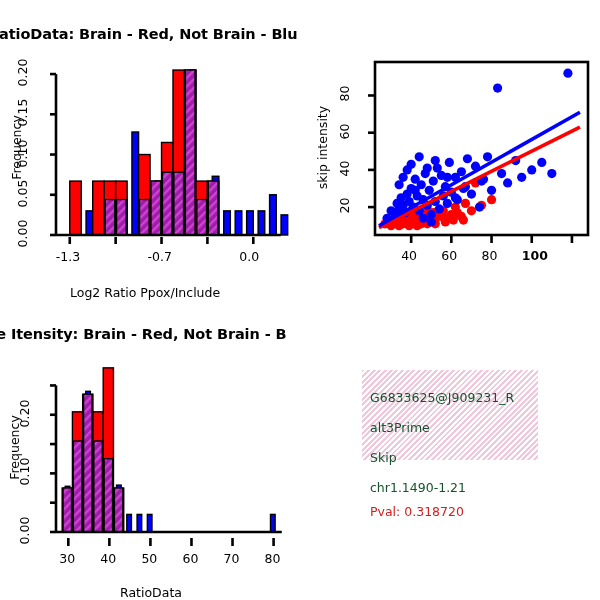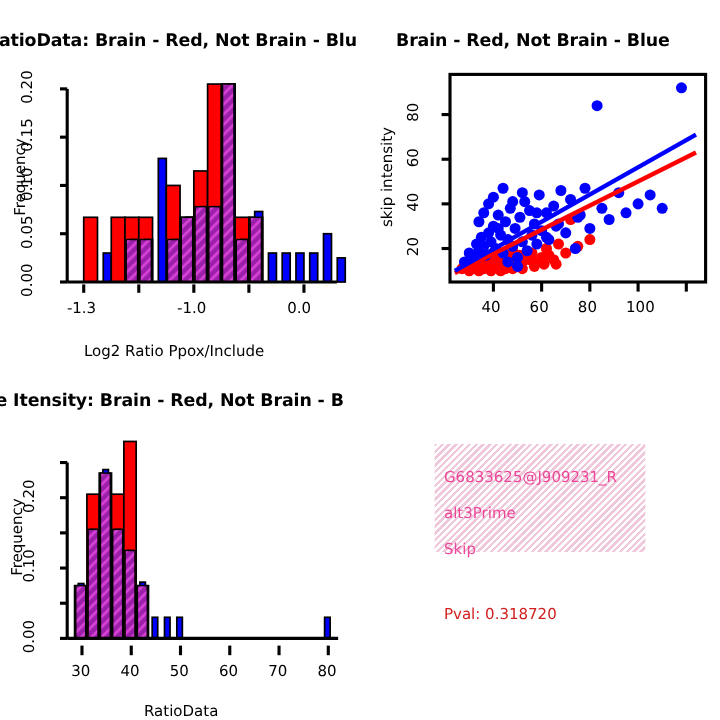--- a/index.html
+++ b/index.html
@@ -48,21 +48,21 @@
     position: absolute; left: 0; top: 0; right: 0; bottom: 0;
     background-color: #ffffff;
     background-image:
       repeating-linear-gradient(135deg,
         #f0c8dc 0px, #f0c8dc 2px,
         #ffffff 2px, #ffffff 4px);
   }
   .infoline {
     position: absolute;
     font-size: 12.5px;
-    color: #ec4899;
+    color: #14532d;
     white-space: nowrap;
   }
   .infoline.pval { color: #d02020; }
 </style>
 </head>
 <body>
 
 <div class="panel" style="left:0px; top:0px; width:300px; height:300px;">
 
   <div class="ptitle" style="left:-12px; top:26px;">RatioData: Brain - Red, Not Brain - Blu</div>
@@ -131,27 +131,26 @@
         <line x1="207.41176470588235" y1="237" x2="207.41176470588235" y2="244" stroke="#000" stroke-width="2.6"></line>
         <line x1="253.2941176470588" y1="237" x2="253.2941176470588" y2="244" stroke="#000" stroke-width="2.6"></line>
       </g>
   </svg>
 <div class="tick-label vert" style="left: 2px; top: 226px; width: 40px; text-align: center;">0.00</div>
     <div class="tick-label vert" style="left: 2px; top: 185.767px; width: 40px; text-align: center;">0.05</div>
     <div class="tick-label vert" style="left: 2px; top: 145.535px; width: 40px; text-align: center;">0.10</div>
     <div class="tick-label vert" style="left: 2px; top: 105.302px; width: 40px; text-align: center;">0.15</div>
     <div class="tick-label vert" style="left: 2px; top: 65.0698px; width: 40px; text-align: center;">0.20</div>
     <div class="tick-label" style="left: 55.7647px; top: 249px;">-1.3</div>
-    <div class="tick-label" style="left: 147.529px; top: 249px;">-1.0</div>
+    <div class="tick-label" style="left: 147.529px; top: 249px;">-0.7</div>
     <div class="tick-label" style="left: 239.294px; top: 249px;">0.0</div>
   </div>
 
 <div class="panel" style="left:300px; top:0px; width:300px; height:300px;">
 
-  <div class="ptitle" style="left:30px; top:26px;">Brain - Red, Not Brain - Blue</div>
 
   <div class="axis-label vert" style="left:-28px; top:140px; width:100px; text-align:center;">skip intensity</div>
 
 
   <svg id="svg-scatter" width="300" height="300" style="position:absolute;left:0;top:0;">
     <g id="scatter-frame">
         <rect x="75" y="62" width="213" height="173" fill="none" stroke="#000" stroke-width="2.6"></rect>
         <clipPath id="scClip">
           <rect x="76" y="63" width="211" height="171"></rect>
         </clipPath>
@@ -286,21 +285,21 @@
         <line x1="271.92452830188677" y1="235" x2="271.92452830188677" y2="243" stroke="#000" stroke-width="2.6"></line>
       </g>
   </svg>
 <div class="tick-label vert" style="left: 24px; top: 198.097px; width: 40px; text-align: center;">20</div>
     <div class="tick-label vert" style="left: 24px; top: 160.892px; width: 40px; text-align: center;">40</div>
     <div class="tick-label vert" style="left: 24px; top: 123.688px; width: 40px; text-align: center;">60</div>
     <div class="tick-label vert" style="left: 24px; top: 86.4839px; width: 40px; text-align: center;">80</div>
     <div class="tick-label" style="left: 101.17px; top: 248px;">40</div>
     <div class="tick-label" style="left: 141.358px; top: 248px;">60</div>
     <div class="tick-label" style="left: 181.547px; top: 248px;">80</div>
-    <div class="tick-label" style="left: 221.736px; top: 248px;">100</div>
+    <div class="tick-label" style="left: 221.736px; top: 248px; font-weight: bold;">100</div>
   </div>
 
 <div class="panel" style="left:0px; top:300px; width:300px; height:300px;">
 
   <div class="ptitle" style="left:-14px; top:26px;">ne Itensity: Brain - Red, Not Brain - B</div>
 
   <div class="axis-label vert" style="left:-26px; top:140px; width:80px; text-align:center;">Frequency</div>
 
   <div class="axis-label" style="left:120px; top:285px;">RatioData</div>
 
@@ -358,15 +357,16 @@
   </div>
 
 <div class="panel" style="left:300px; top:300px; width:300px; height:300px;">
   <div class="infobox" style="left:62px; top:70px; width:176px; height:90px;">
     <div class="hatch"></div>
   </div>
   <div class="lines" style="position:absolute; left:0; top:0; width:300px; height:300px;">
     <div class="infoline" style="left:70px; top:90px;">G6833625@J909231_R</div>
     <div class="infoline" style="left:70px; top:120px;">alt3Prime</div>
     <div class="infoline" style="left:70px; top:150px;">Skip</div>
+    <div class="infoline" style="left:70px; top:180px;">chr1.1490-1.21</div>
     <div class="infoline pval" style="left:70px; top:204px;">Pval: 0.318720</div>
   </div>
 </div>
 
 </body></html>

